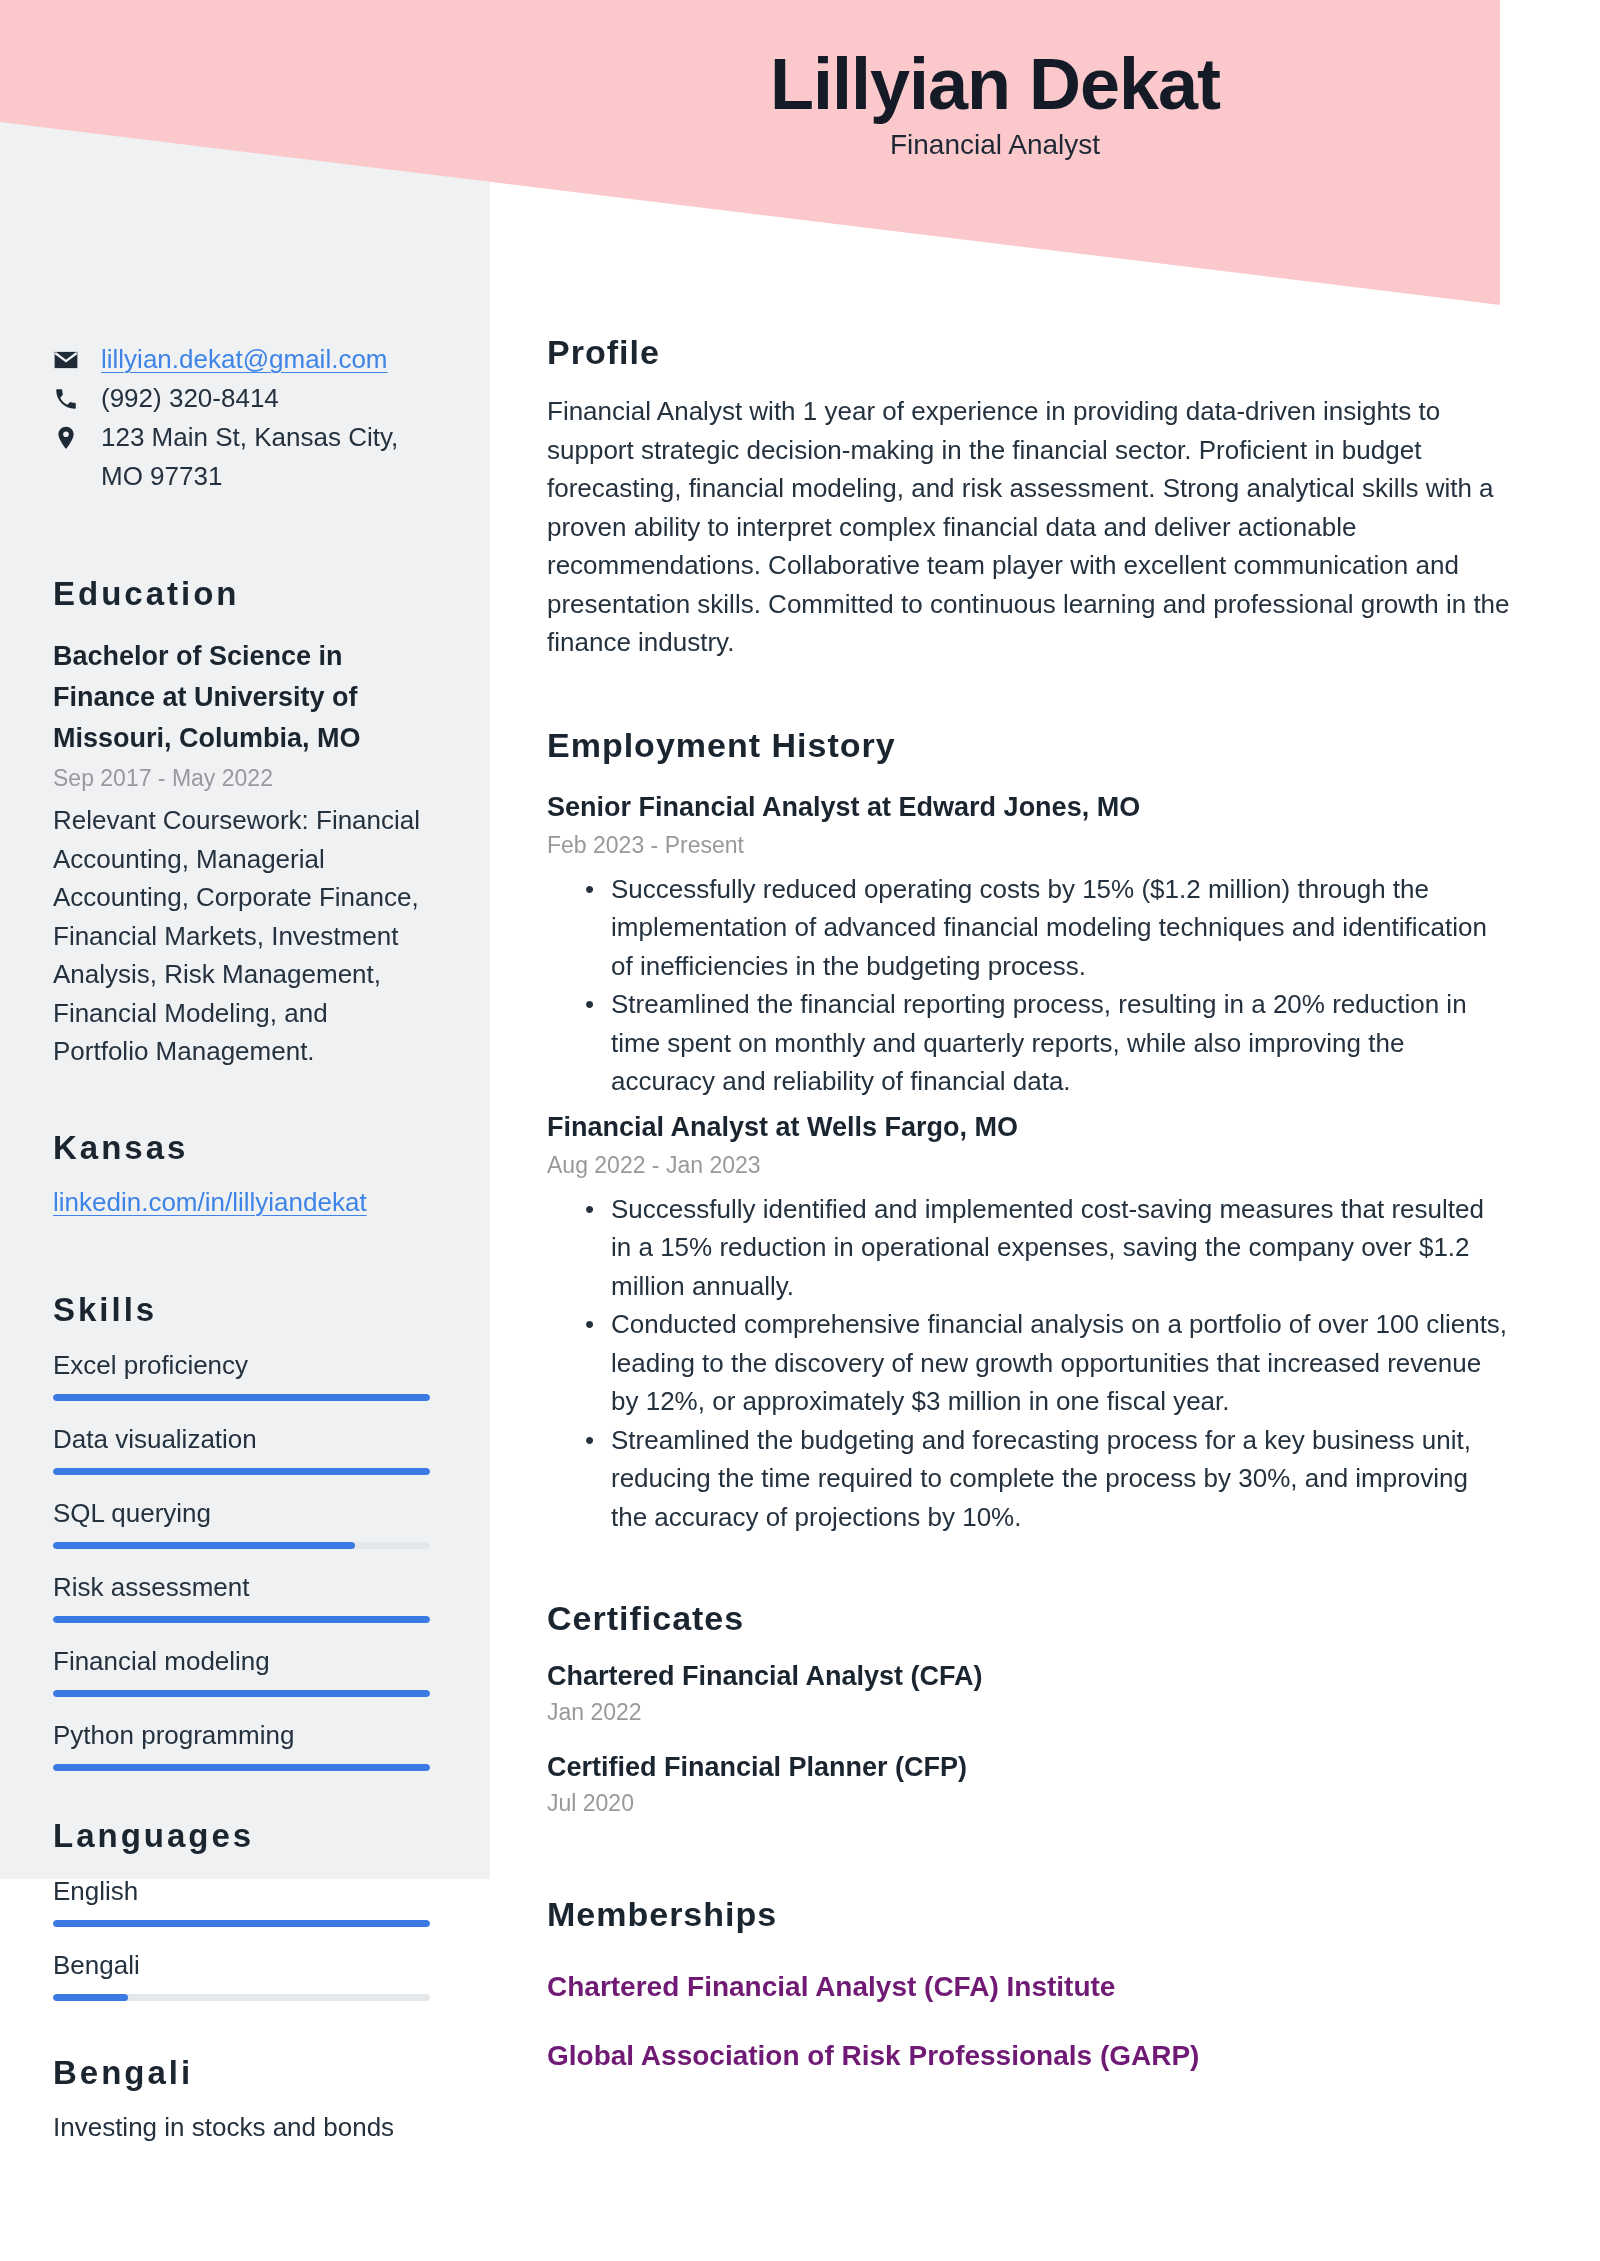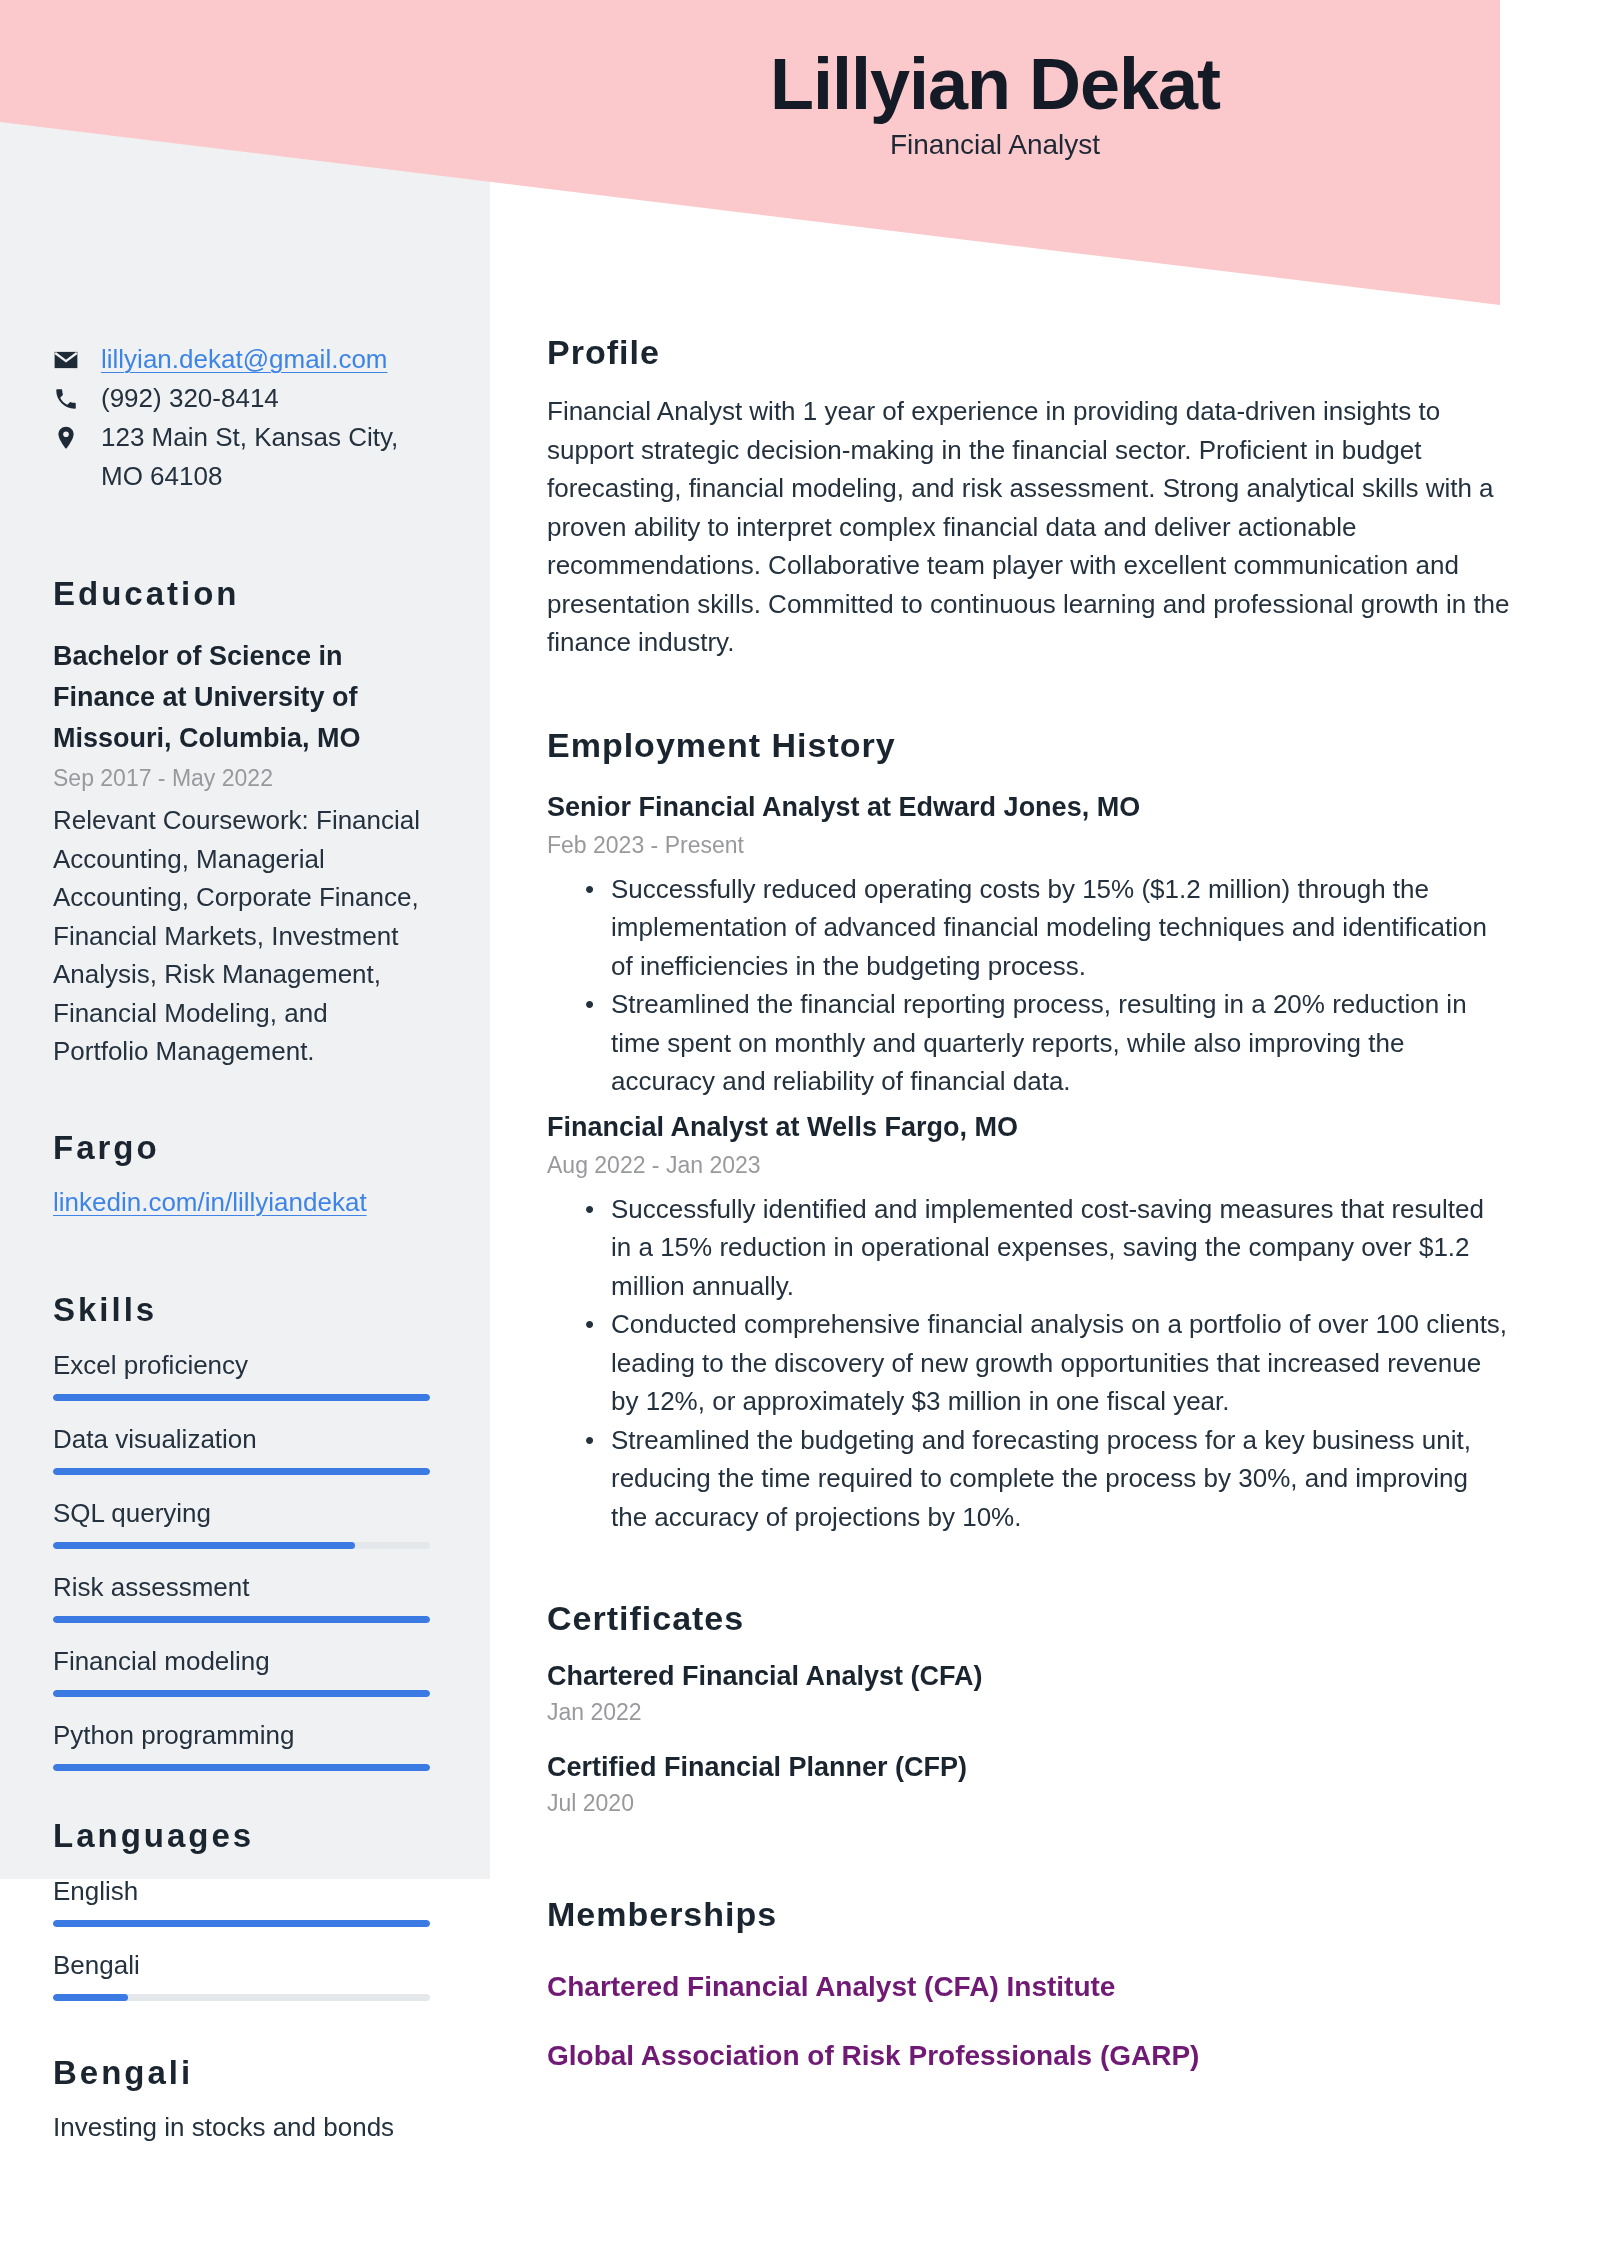--- a/index.html
+++ b/index.html
@@ -95,29 +95,29 @@
       <span>(992) 320-8414</span>
     </div>
 
     <div class="contact-row">
       <span class="contact-icon">
         <svg viewBox="0 0 24 24">
             <path fill="currentColor" d="M12 1.5c-3.9 0-7 3.1-7 7 0 5.2 7 13.5 7 13.5s7-8.3 7-13.5c0-3.9-3.1-7-7-7z"></path>
             <circle cx="12" cy="8.5" r="2.6" fill="#f0f1f3"></circle>
           </svg>
       </span>
-      <span>123 Main St, Kansas City, MO 64108</span>
+      <span>123 Main St, Kansas City, MO 97731</span>
     </div>
 
     <div class="section-heading edu-heading">Education</div>
     <div class="degree">Bachelor of Science in Finance at University of Missouri, Columbia, MO</div>
     <div class="edu-dates muted">Sep 2017 - May 2022</div>
     <div class="coursework">Relevant Coursework: Financial Accounting, Managerial Accounting, Corporate Finance, Financial Markets, Investment Analysis, Risk Management, Financial Modeling, and Portfolio Management.</div>
 
-    <div class="section-heading links-heading">Fargo</div>
+    <div class="section-heading links-heading">Kansas</div>
     <div>
 
         <div class="link-item">
           <a class="link" href="#">linkedin.com/in/lillyiandekat</a>
         </div>
       </div>
 
     <div class="section-heading skills-heading">Skills</div>
     <div class="meter-list">
 

